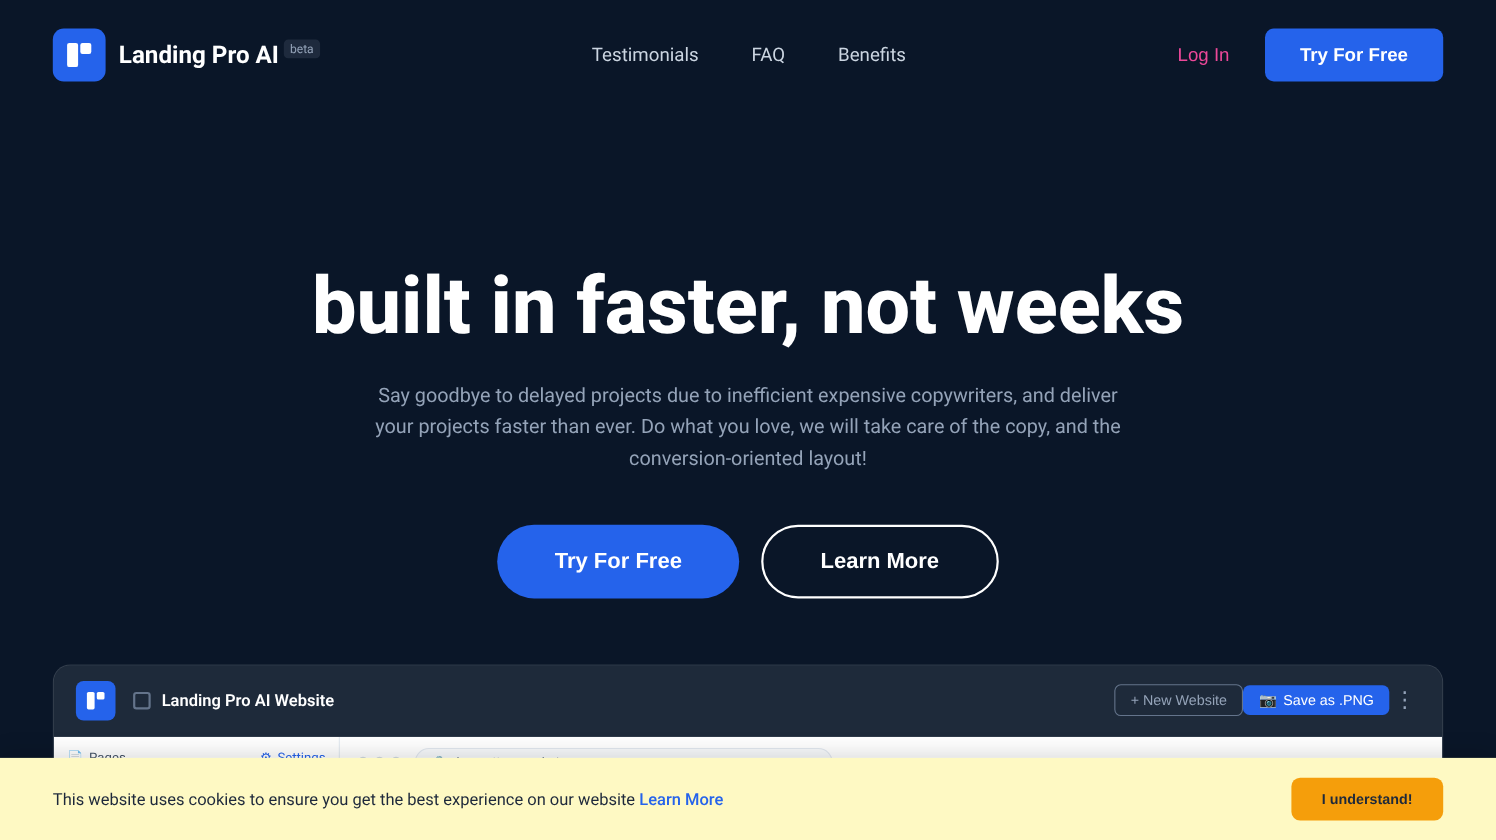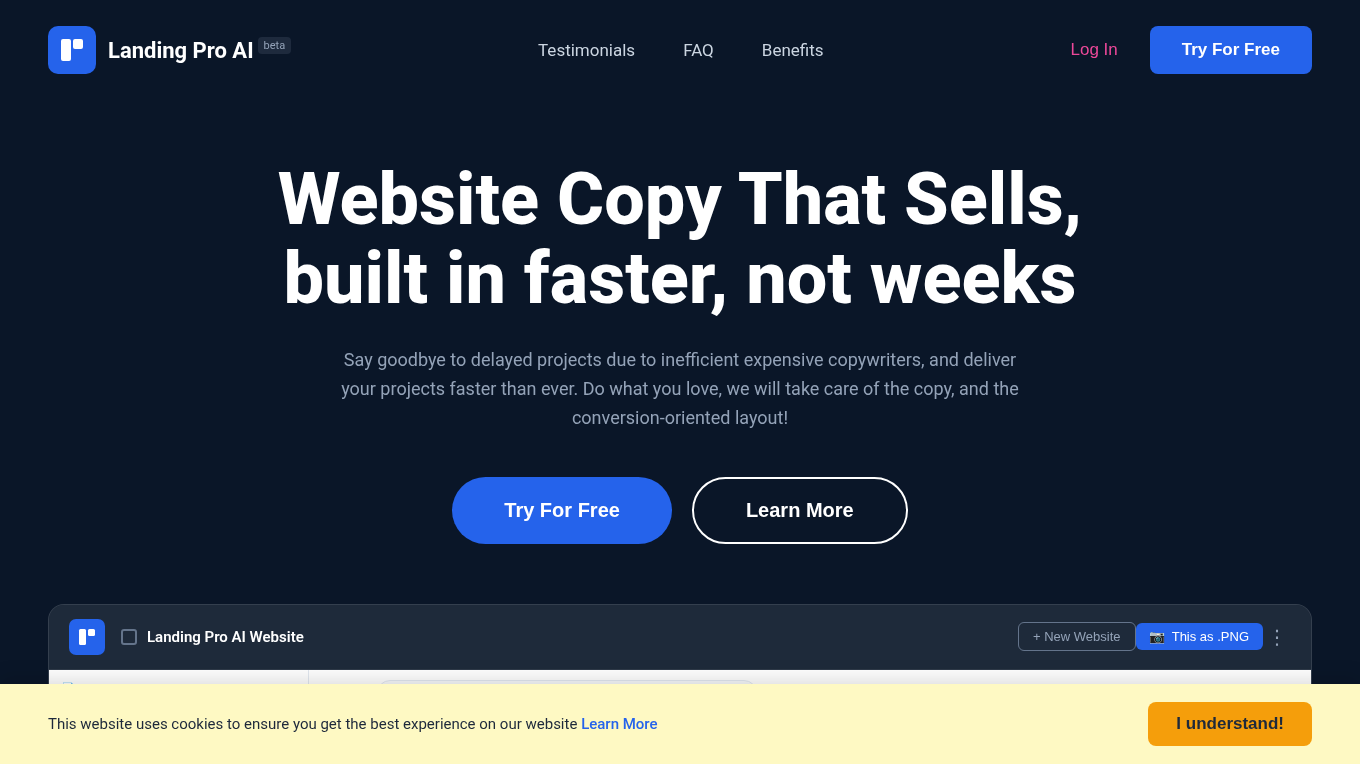--- a/index.html
+++ b/index.html
@@ -376,21 +376,21 @@
       text-decoration: none;
       font-weight: 500;
     }
 
     .cookie-accept-btn {
       background-color: #f59e0b;
       color: #1e293b;
       border: none;
       border-radius: 8px;
       padding: 12px 28px;
-      font-size: 17px;
+      font-size: 13px;
       font-weight: 700;
       cursor: pointer;
       white-space: nowrap;
       text-align: center;
     }
   </style>
 </head>
 <body>
 
 <nav class="navbar">
@@ -413,21 +413,21 @@
   </div>
 
   <div class="navbar-right">
     <button class="log-in-btn">Log In</button>
     <button class="try-free-btn-nav">Try For Free</button>
   </div>
 </nav>
 
 <section class="hero">
   <h1 class="hero-title">
-    <span>Website Copy That Sells,</span><br>
+    <br>
     <span>built in faster, not weeks</span>
   </h1>
   <p class="hero-description">Say goodbye to delayed projects due to inefficient expensive copywriters, and deliver your projects faster than ever. Do what you love, we will take care of the copy, and the conversion-oriented layout!</p>
   <div class="hero-buttons">
     <button class="try-free-btn-hero">Try For Free</button>
     <button class="learn-more-btn">Learn More</button>
   </div>
 </section>
 
 <div class="app-preview-wrapper">
@@ -439,21 +439,21 @@
       </svg>
     </div>
     <div class="app-title">
       <span class="browser-icon"></span>
       <span>Landing Pro AI Website</span>
     </div>
     <div class="app-header-actions">
       <button class="new-website-btn">+ New Website</button>
       <button class="save-png-btn">
         <span>📷</span>
-        <span>This as .PNG</span>
+        <span>Save as .PNG</span>
       </button>
       <button class="more-icon-btn">⋮</button>
     </div>
   </div>
 
   <div class="app-content">
     <div class="app-sidebar">
       <div class="sidebar-menu-row">
         <span class="sidebar-pages-label">
           <span>📄</span>

